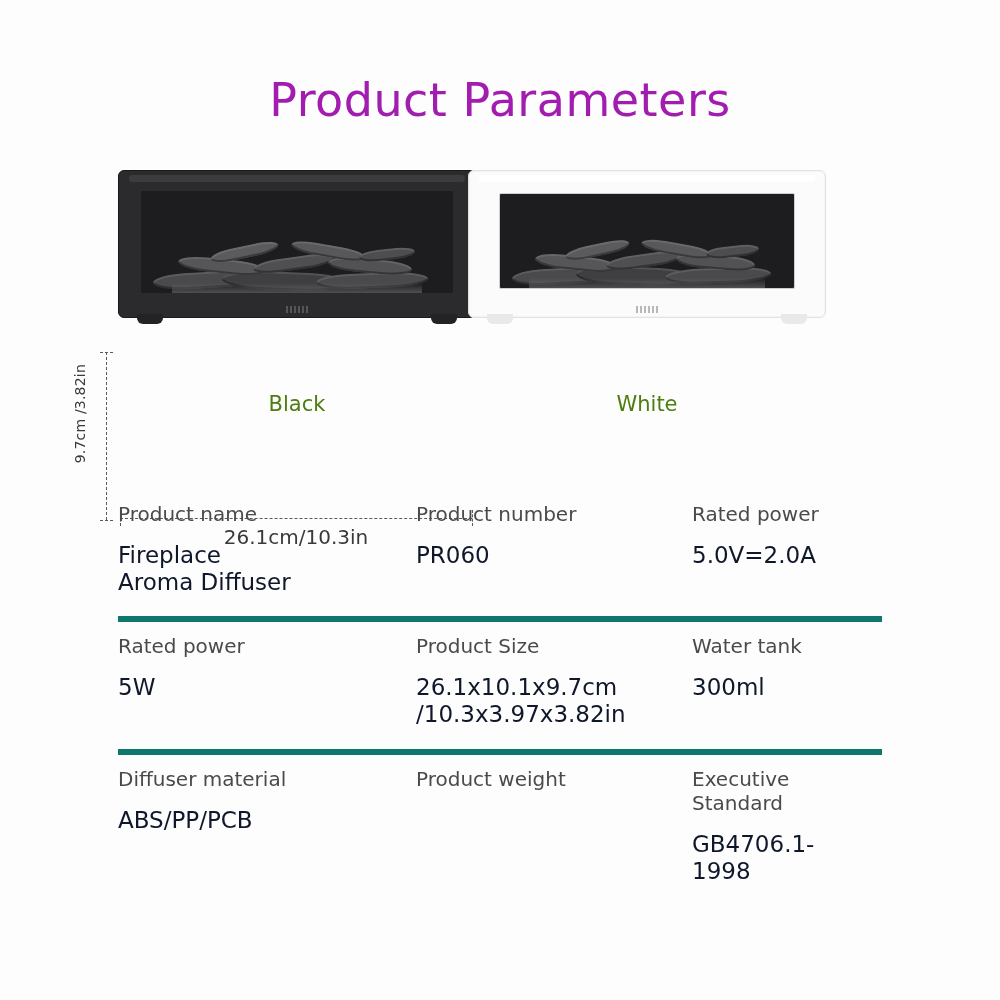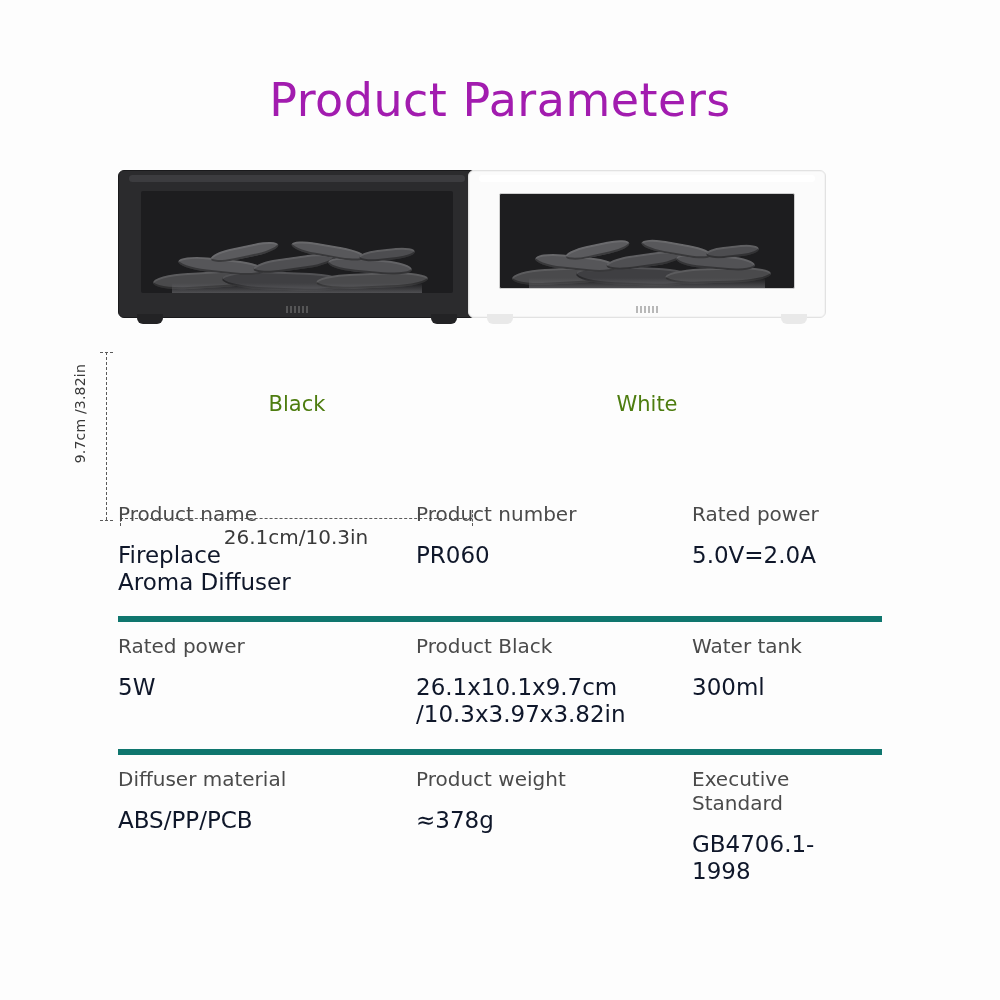--- a/index.html
+++ b/index.html
@@ -352,38 +352,37 @@
       <div class="spec-value">5.0V=2.0A</div>
     </div>
   </div>
 
   <div class="spec-row">
     <div class="spec-cell c1">
       <div class="spec-label">Rated power</div>
       <div class="spec-value">5W</div>
     </div>
     <div class="spec-cell c2">
-      <div class="spec-label">Product Black</div>
+      <div class="spec-label">Product Size</div>
       <div class="spec-value">26.1x10.1x9.7cm
 /10.3x3.97x3.82in</div>
     </div>
     <div class="spec-cell c3">
       <div class="spec-label">Water tank</div>
       <div class="spec-value">300ml</div>
     </div>
   </div>
 
   <div class="spec-row">
     <div class="spec-cell c1">
       <div class="spec-label">Diffuser material</div>
       <div class="spec-value">ABS/PP/PCB</div>
     </div>
     <div class="spec-cell c2">
       <div class="spec-label">Product weight</div>
-      <div class="spec-value">≈378g</div>
     </div>
     <div class="spec-cell c3">
       <div class="spec-label">Executive Standard</div>
       <div class="spec-value">GB4706.1-1998</div>
     </div>
   </div>
 
 </div>
 
 </body></html>

